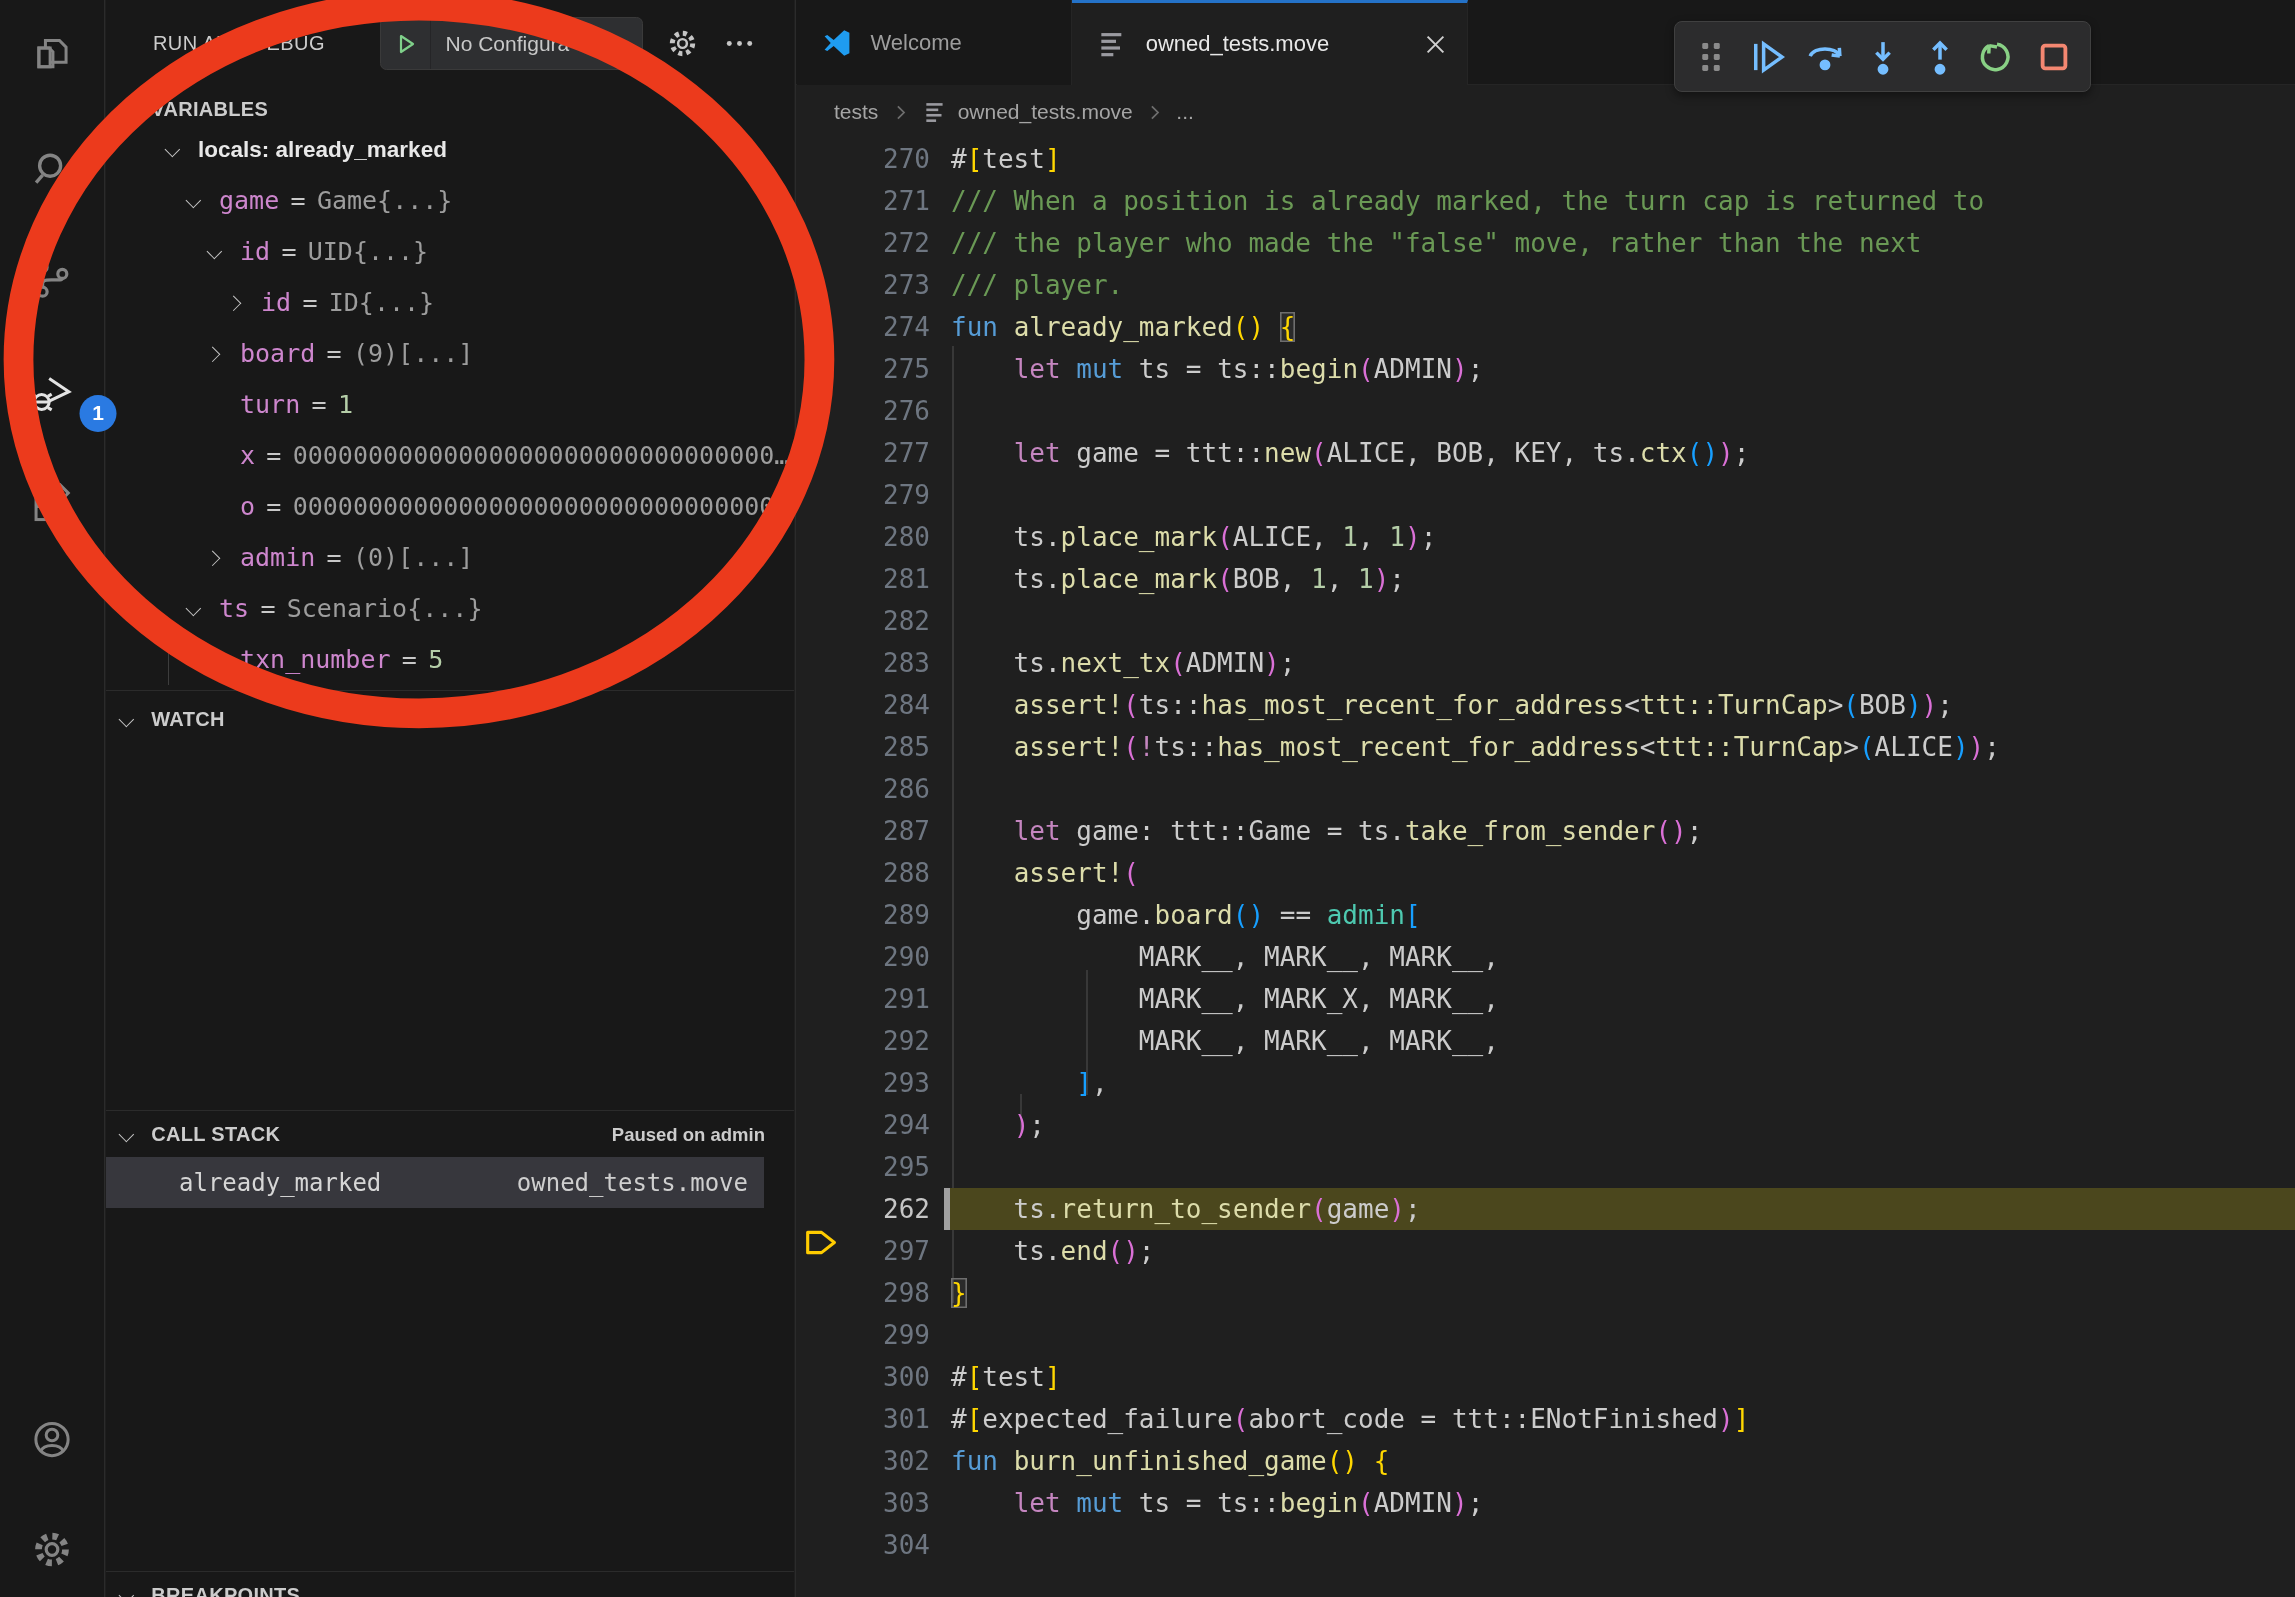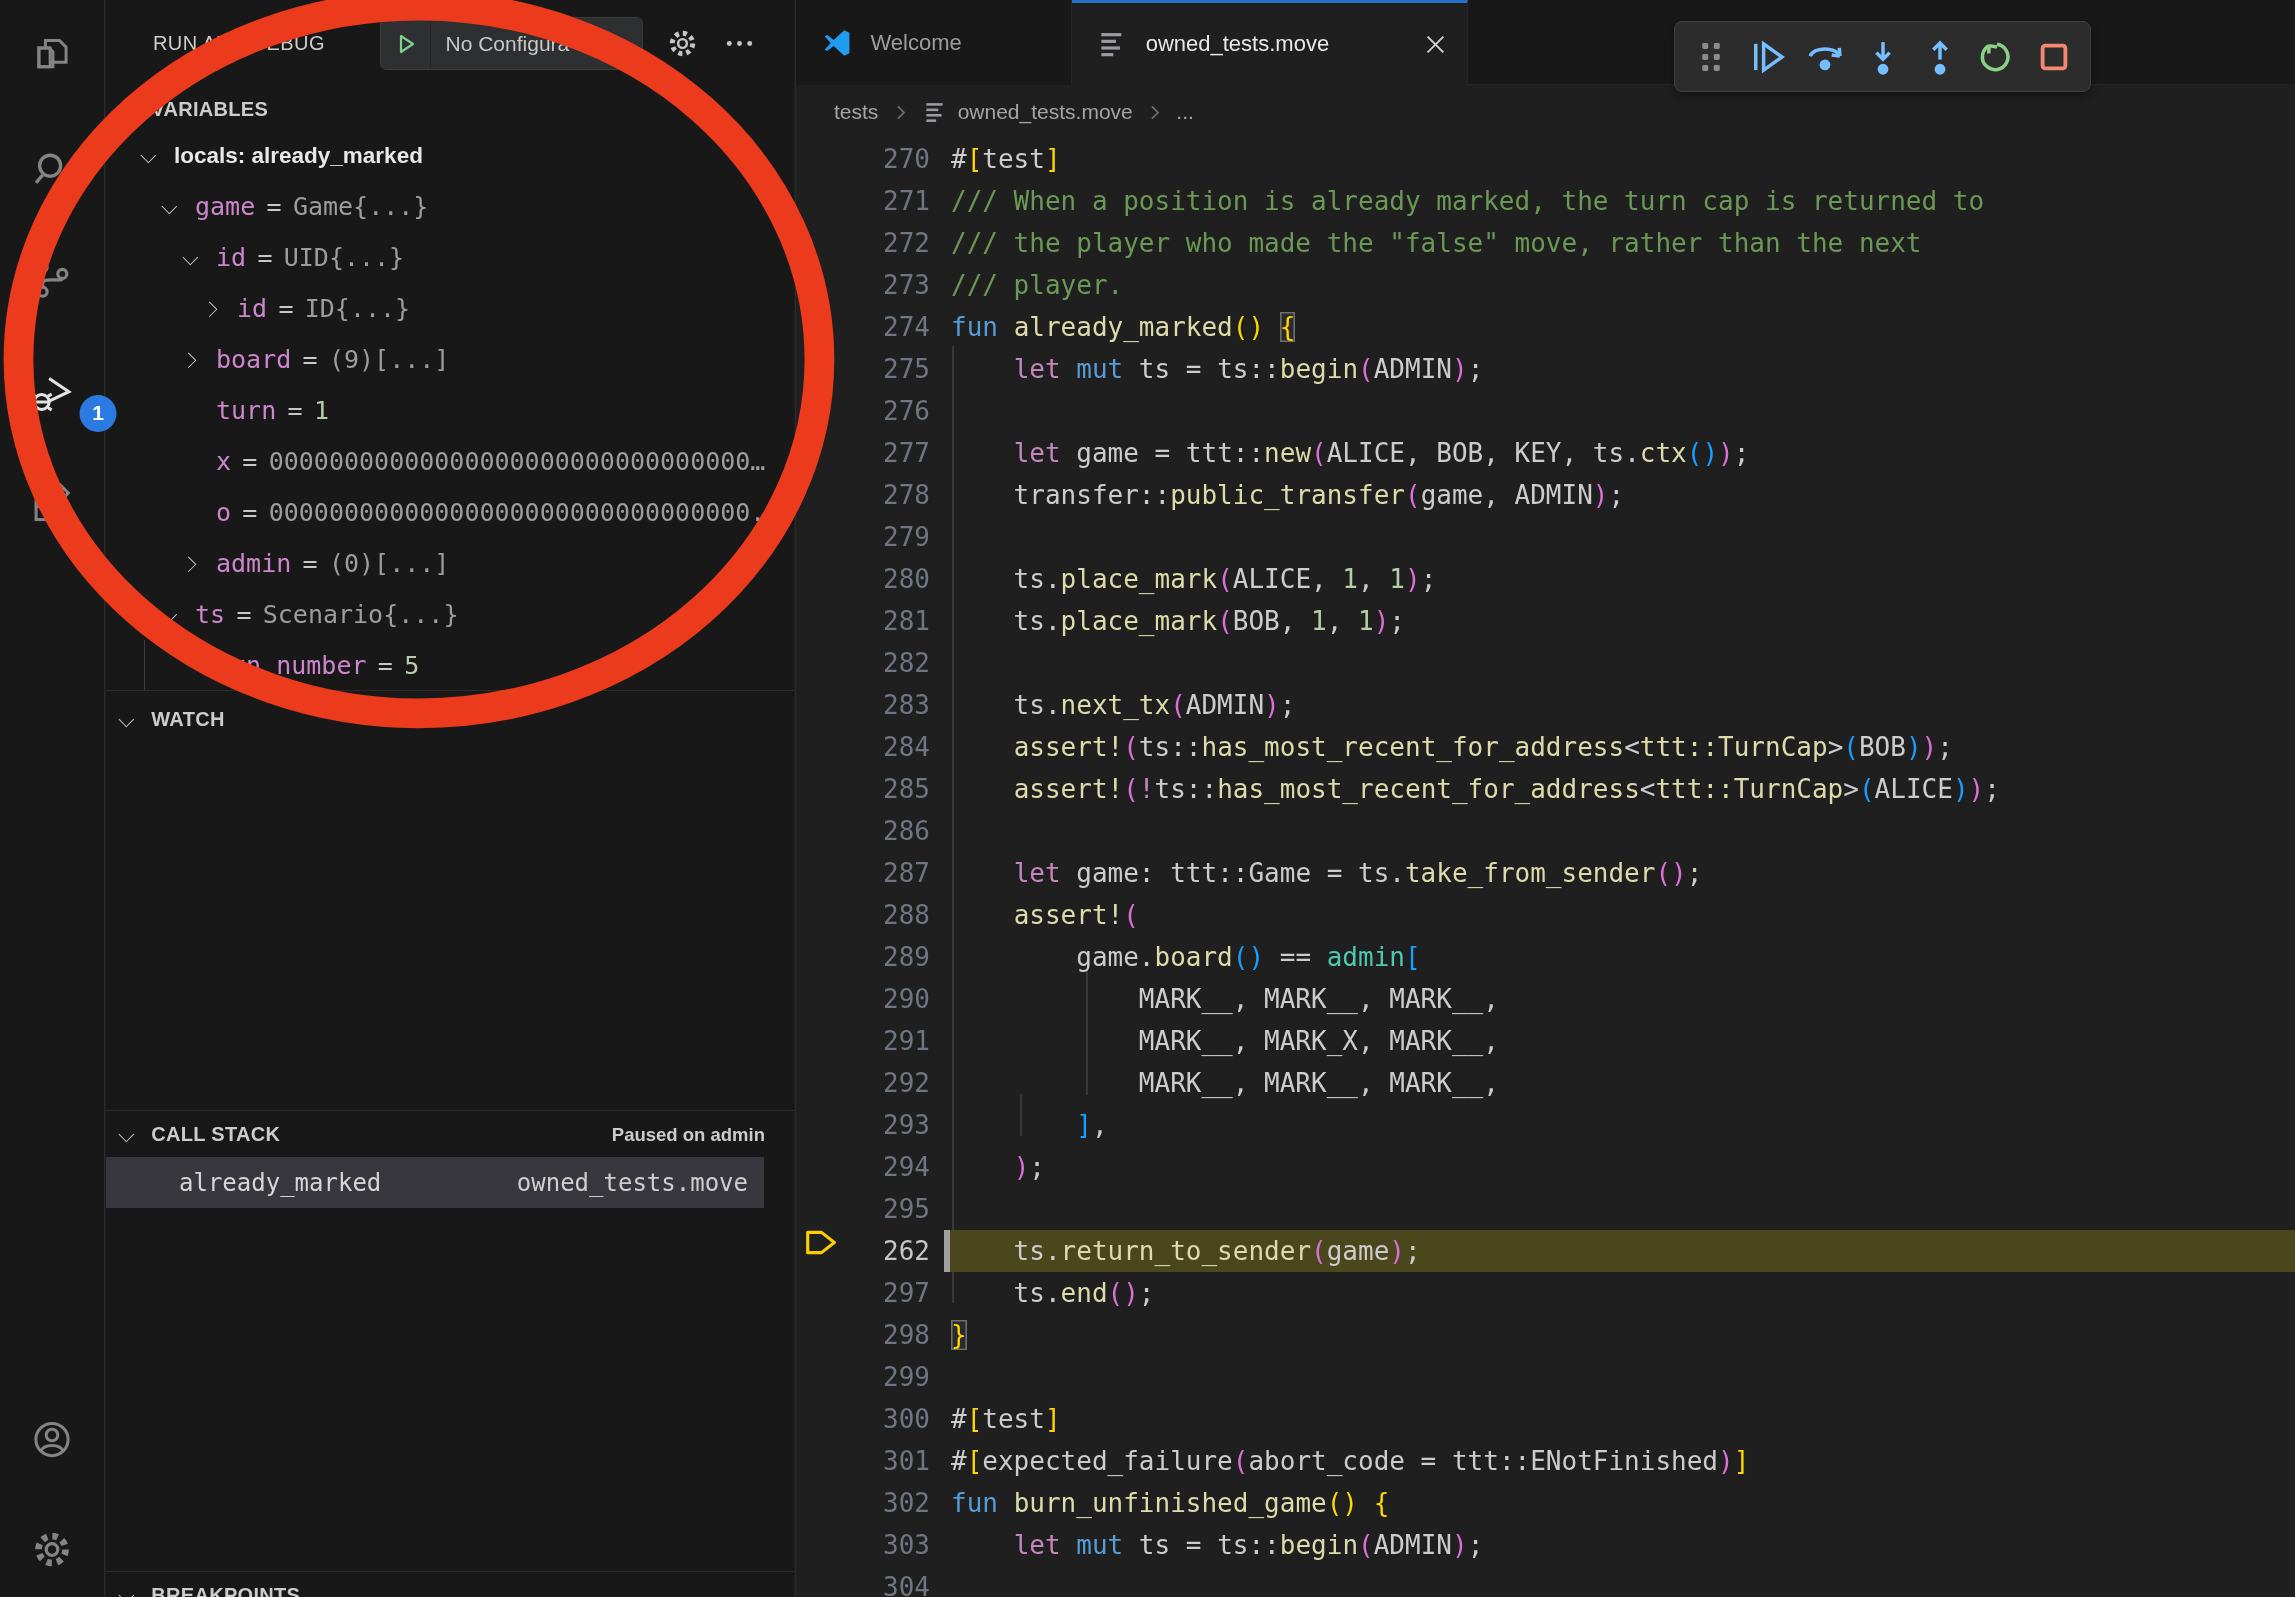--- a/index.html
+++ b/index.html
@@ -33,21 +33,21 @@
   .sec-status{margin-left:auto;margin-right:29px;font-size:18.5px;font-weight:bold;color:#cccccc;}
   .sep{position:absolute;left:0;width:100%;height:0.8px;background:#2b2b2b;}
 
   
   .chev{width:21px;height:21px;position:relative;flex:0 0 auto;display:inline-block;}
   .chev::before{content:"";position:absolute;left:4px;top:4.8px;width:9.7px;height:9.7px;
     border-right:1.9px solid #c5c5c5;border-bottom:1.9px solid #c5c5c5;transform:rotate(45deg);}
   .chev.right::before{transform:rotate(-45deg);left:2.4px;top:5.6px;}
 
   
-  #vtree{position:absolute;left:0;top:130px;width:100%;}
+  #vtree{position:absolute;left:0;top:124px;width:100%;padding-left:24px;}
   .vrow{position:relative;height:51px;display:flex;align-items:center;white-space:nowrap;
     font-family:"DejaVu Sans Mono",monospace;font-size:25px;overflow:hidden;cursor:pointer;}
   .vrow .chev{position:absolute;top:15.3px;}
   .vtext{position:absolute;display:flex;align-items:baseline;}
   .vscope{font-family:"Liberation Sans",sans-serif;font-size:22.5px;font-weight:bold;color:#e8e8e8;}
   .vname{color:#cd86cd;}
   .veq{color:#c8c8c8;padding:0 11.3px;}
   .vval{color:#9d9d9d;}
   .vval.num{color:#b5cea8;}
   .tguide{position:absolute;left:38px;top:0;width:0.8px;height:51px;background:#3d3d3d;}
@@ -442,21 +442,20 @@
       </div>
       <div id="lines">
           <div class="line"><span class="ln">270</span><span class="txt"><span class="c-pl">#</span><span class="c-b1">[</span><span class="c-pl">test</span><span class="c-b1">]</span></span></div>
           <div class="line"><span class="ln">271</span><span class="txt"><span class="c-cm">/// When a position is already marked, the turn cap is returned to</span></span></div>
           <div class="line"><span class="ln">272</span><span class="txt"><span class="c-cm">/// the player who made the "false" move, rather than the next</span></span></div>
           <div class="line"><span class="ln">273</span><span class="txt"><span class="c-cm">/// player.</span></span></div>
           <div class="line"><span class="ln">274</span><span class="txt"><span class="c-kw">fun</span><span class="c-pl"> </span><span class="c-fn">already_marked</span><span class="c-b1">()</span><span class="c-pl"> </span><span class="c-bm">{</span></span></div>
           <div class="line"><span class="ln">275</span><span class="txt"><span class="c-pl">    </span><span class="c-kw2">let</span><span class="c-pl"> </span><span class="c-kw">mut</span><span class="c-pl"> ts = ts::</span><span class="c-fn">begin</span><span class="c-b2">(</span><span class="c-pl">ADMIN</span><span class="c-b2">)</span><span class="c-pl">;</span></span></div>
           <div class="line"><span class="ln">276</span><span class="txt"></span></div>
           <div class="line"><span class="ln">277</span><span class="txt"><span class="c-pl">    </span><span class="c-kw2">let</span><span class="c-pl"> game = ttt::</span><span class="c-fn">new</span><span class="c-b2">(</span><span class="c-pl">ALICE, BOB, KEY, ts.</span><span class="c-fn">ctx</span><span class="c-b3">()</span><span class="c-b2">)</span><span class="c-pl">;</span></span></div>
-          <div class="line"><span class="ln">278</span><span class="txt"><span class="c-pl">    transfer::</span><span class="c-fn">public_transfer</span><span class="c-b2">(</span><span class="c-pl">game, ADMIN</span><span class="c-b2">)</span><span class="c-pl">;</span></span></div>
           <div class="line"><span class="ln">279</span><span class="txt"></span></div>
           <div class="line"><span class="ln">280</span><span class="txt"><span class="c-pl">    ts.</span><span class="c-fn">place_mark</span><span class="c-b2">(</span><span class="c-pl">ALICE, </span><span class="c-num">1</span><span class="c-pl">, </span><span class="c-num">1</span><span class="c-b2">)</span><span class="c-pl">;</span></span></div>
           <div class="line"><span class="ln">281</span><span class="txt"><span class="c-pl">    ts.</span><span class="c-fn">place_mark</span><span class="c-b2">(</span><span class="c-pl">BOB, </span><span class="c-num">1</span><span class="c-pl">, </span><span class="c-num">1</span><span class="c-b2">)</span><span class="c-pl">;</span></span></div>
           <div class="line"><span class="ln">282</span><span class="txt"></span></div>
           <div class="line"><span class="ln">283</span><span class="txt"><span class="c-pl">    ts.</span><span class="c-fn">next_tx</span><span class="c-b2">(</span><span class="c-pl">ADMIN</span><span class="c-b2">)</span><span class="c-pl">;</span></span></div>
           <div class="line"><span class="ln">284</span><span class="txt"><span class="c-pl">    </span><span class="c-fn">assert!</span><span class="c-b2">(</span><span class="c-pl">ts::</span><span class="c-fn">has_most_recent_for_address</span><span class="c-pl">&lt;</span><span class="c-fn">ttt::TurnCap</span><span class="c-pl">&gt;</span><span class="c-b3">(</span><span class="c-pl">BOB</span><span class="c-b3">)</span><span class="c-b2">)</span><span class="c-pl">;</span></span></div>
           <div class="line"><span class="ln">285</span><span class="txt"><span class="c-pl">    </span><span class="c-fn">assert!</span><span class="c-b2">(</span><span class="c-kw2">!</span><span class="c-pl">ts::</span><span class="c-fn">has_most_recent_for_address</span><span class="c-pl">&lt;</span><span class="c-fn">ttt::TurnCap</span><span class="c-pl">&gt;</span><span class="c-b3">(</span><span class="c-pl">ALICE</span><span class="c-b3">)</span><span class="c-b2">)</span><span class="c-pl">;</span></span></div>
           <div class="line"><span class="ln">286</span><span class="txt"></span></div>
           <div class="line"><span class="ln">287</span><span class="txt"><span class="c-pl">    </span><span class="c-kw2">let</span><span class="c-pl"> game: ttt::Game = ts.</span><span class="c-fn">take_from_sender</span><span class="c-b2">()</span><span class="c-pl">;</span></span></div>
           <div class="line"><span class="ln">288</span><span class="txt"><span class="c-pl">    </span><span class="c-fn">assert!</span><span class="c-b2">(</span></span></div>

